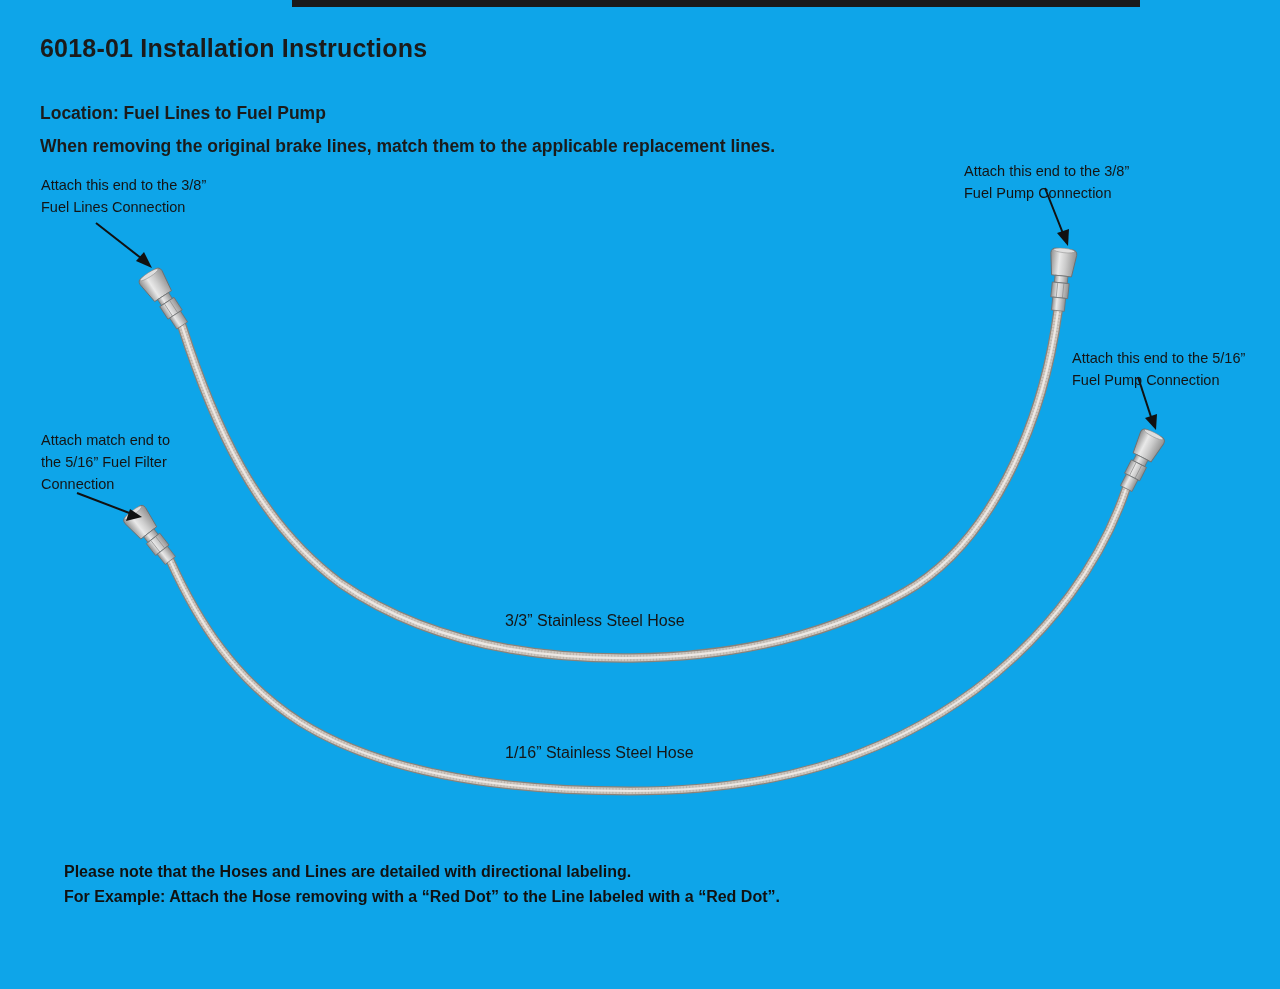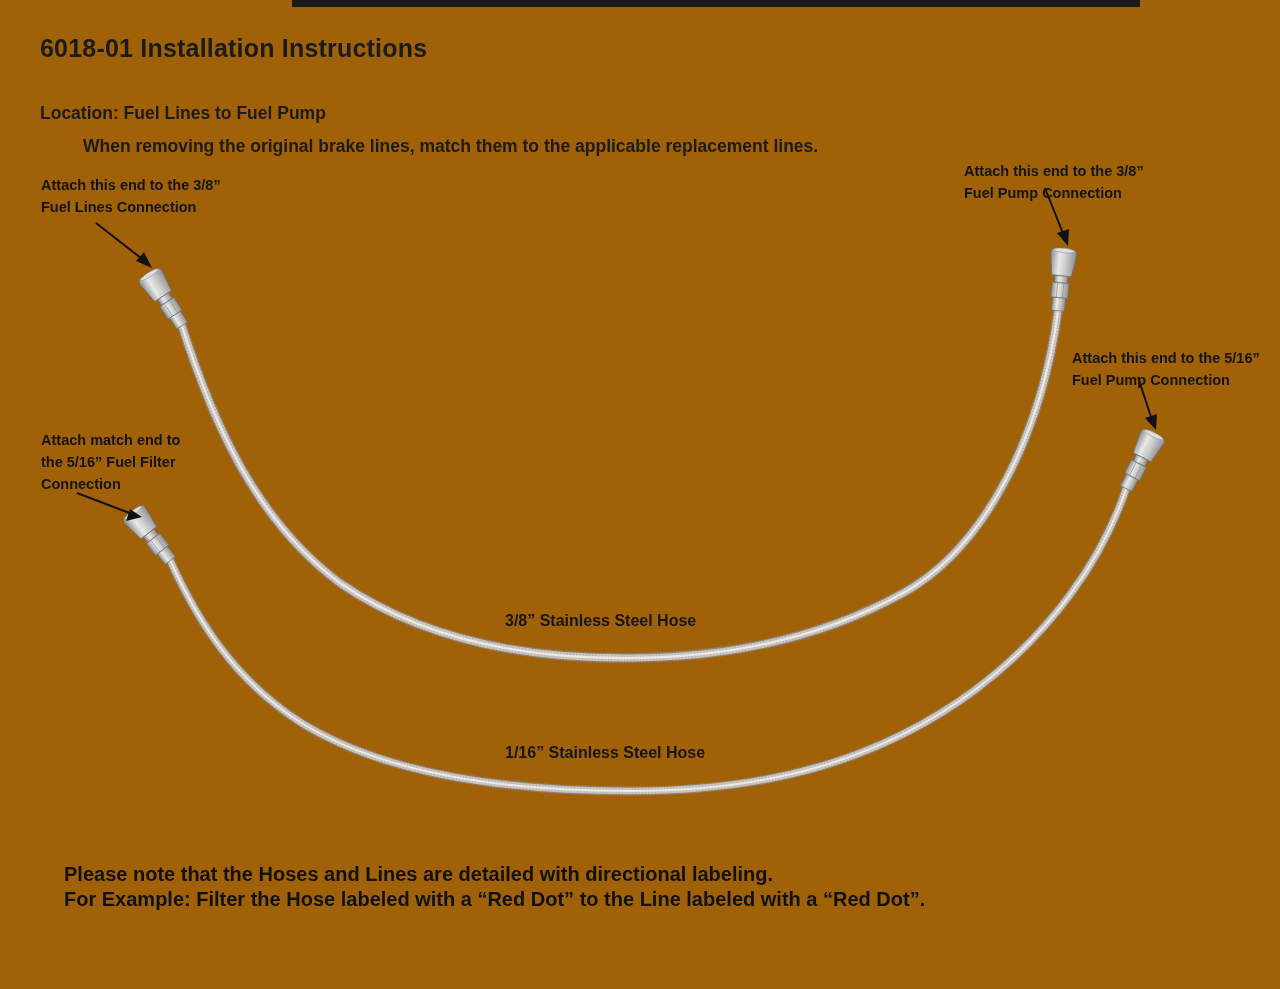--- a/index.html
+++ b/index.html
@@ -1,35 +1,35 @@
 <!DOCTYPE html>
 <html><head>
 <meta charset="utf-8">
 <style>
   html,body{margin:0;padding:0;background:#ffffff;}
   #page{
-    position:relative;width:1280px;height:989px;background:#a16207;overflow:hidden;
+    position:relative;width:1280px;height:989px;background:#0ea5e9;overflow:hidden;
     font-family:"Liberation Sans","DejaVu Sans",sans-serif;color:#1b1b1b;
   }
-  .abs{position:absolute;font-weight:bold;}
+  .abs{position:absolute;}
   #top-bar{left:292px;top:0;width:848px;height:7px;background:#1a1a1a;}
   #doc-title{left:40px;top:34px;font-size:25px;font-weight:bold;letter-spacing:.2px;white-space:nowrap;}
   .subtitle{left:40px;font-size:17.5px;font-weight:bold;white-space:nowrap;}
   #subtitle-location{top:103px;}
-  #subtitle-instruction{top:136px;margin-left:43px;}
+  #subtitle-instruction{top:136px;}
   .callout{font-size:14.5px;line-height:22px;color:#141414;}
   .callout div{white-space:nowrap;}
   #callout-filter-38{left:41px;top:174px;}
   #callout-pump-38{left:964px;top:160px;}
   #callout-pump-516{left:1072px;top:347px;}
   #callout-filter-516{left:41px;top:429px;}
   .hose-label{font-size:16px;color:#161616;white-space:nowrap;}
   #label-upper-hose{left:505px;top:612px;}
   #label-lower-hose{left:505px;top:744px;}
-  .footer-note{left:64px;font-size:20px;font-weight:bold;white-space:nowrap;color:#111;}
+  .footer-note{left:64px;font-size:16px;font-weight:bold;white-space:nowrap;color:#111;}
   #footer-line1{top:863px;}
   #footer-line2{top:888px;}
   svg{position:absolute;left:0;top:0;}
 </style>
 </head>
 <body>
 
 <div id="page">
 
   <div id="top-bar" class="abs"></div>
@@ -118,19 +118,19 @@
     <div>Attach this end to the 5/16”</div>
     <div>Fuel Pump Connection</div>
   </div>
 
   <div id="callout-filter-516" class="abs callout">
     <div>Attach match end to</div>
     <div>the 5/16” Fuel Filter</div>
     <div>Connection</div>
   </div>
 
-  <div id="label-upper-hose" class="abs hose-label">3/8” Stainless Steel Hose</div>
+  <div id="label-upper-hose" class="abs hose-label">3/3” Stainless Steel Hose</div>
   <div id="label-lower-hose" class="abs hose-label">1/16” Stainless Steel Hose</div>
 
   <div id="footer-line1" class="abs footer-note">Please note that the Hoses and Lines are detailed with directional labeling.</div>
-  <div id="footer-line2" class="abs footer-note">For Example: Filter the Hose labeled with a “Red Dot” to the Line labeled with a “Red Dot”.</div>
+  <div id="footer-line2" class="abs footer-note">For Example: Attach the Hose removing with a “Red Dot” to the Line labeled with a “Red Dot”.</div>
 
 </div>
 
 </body></html>

